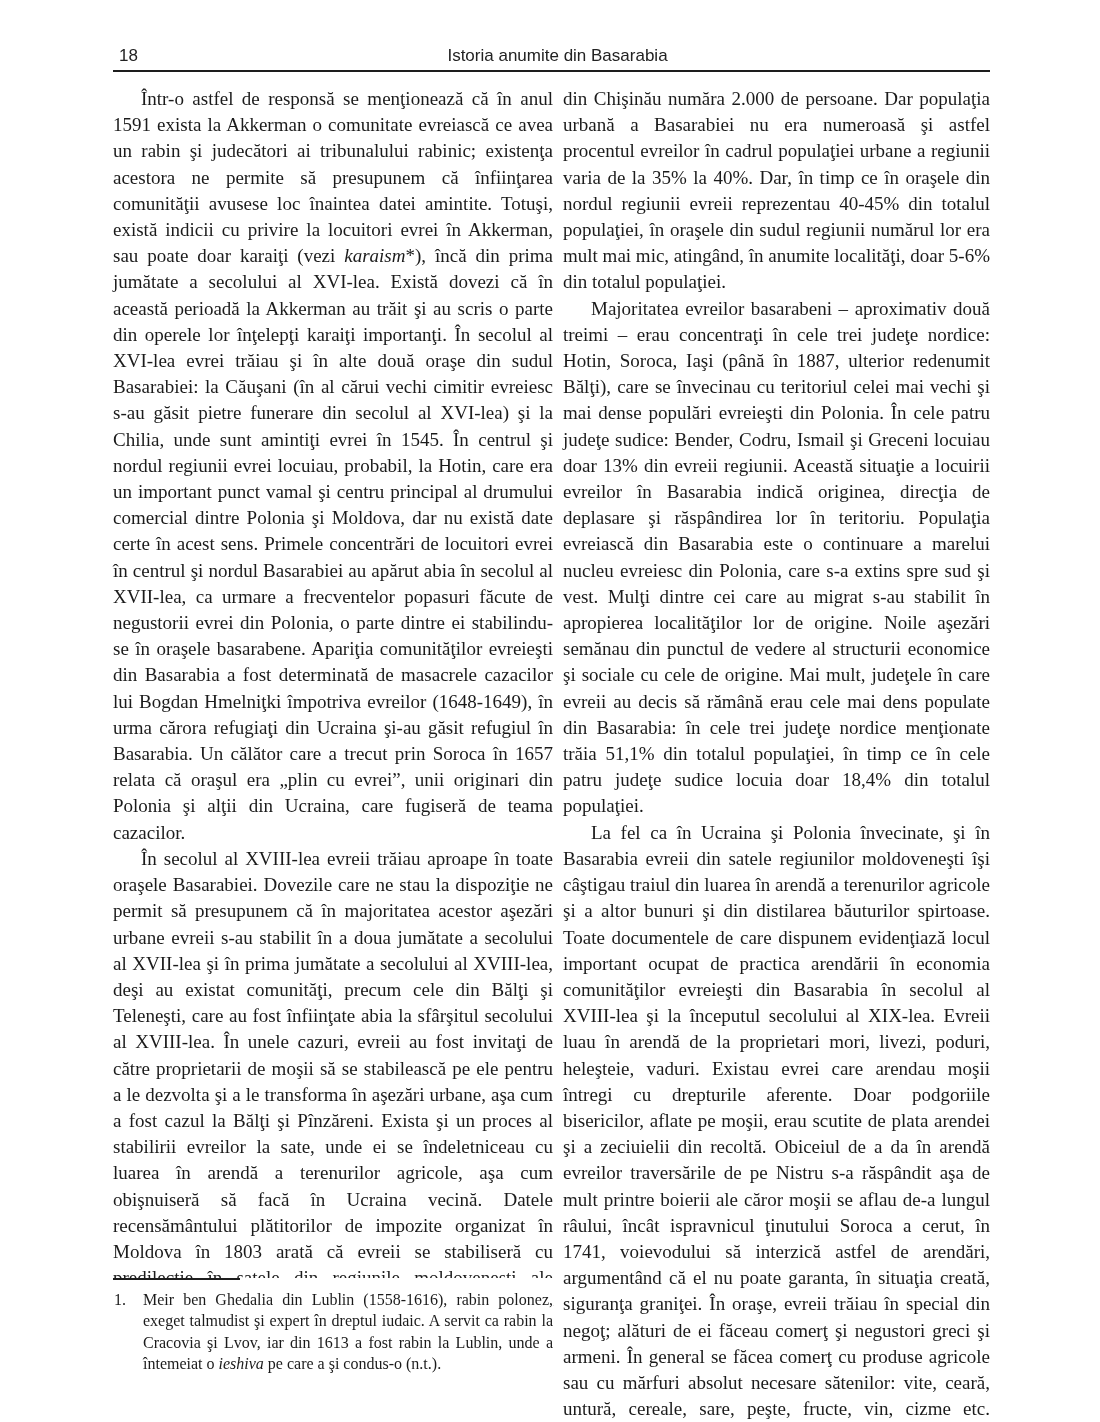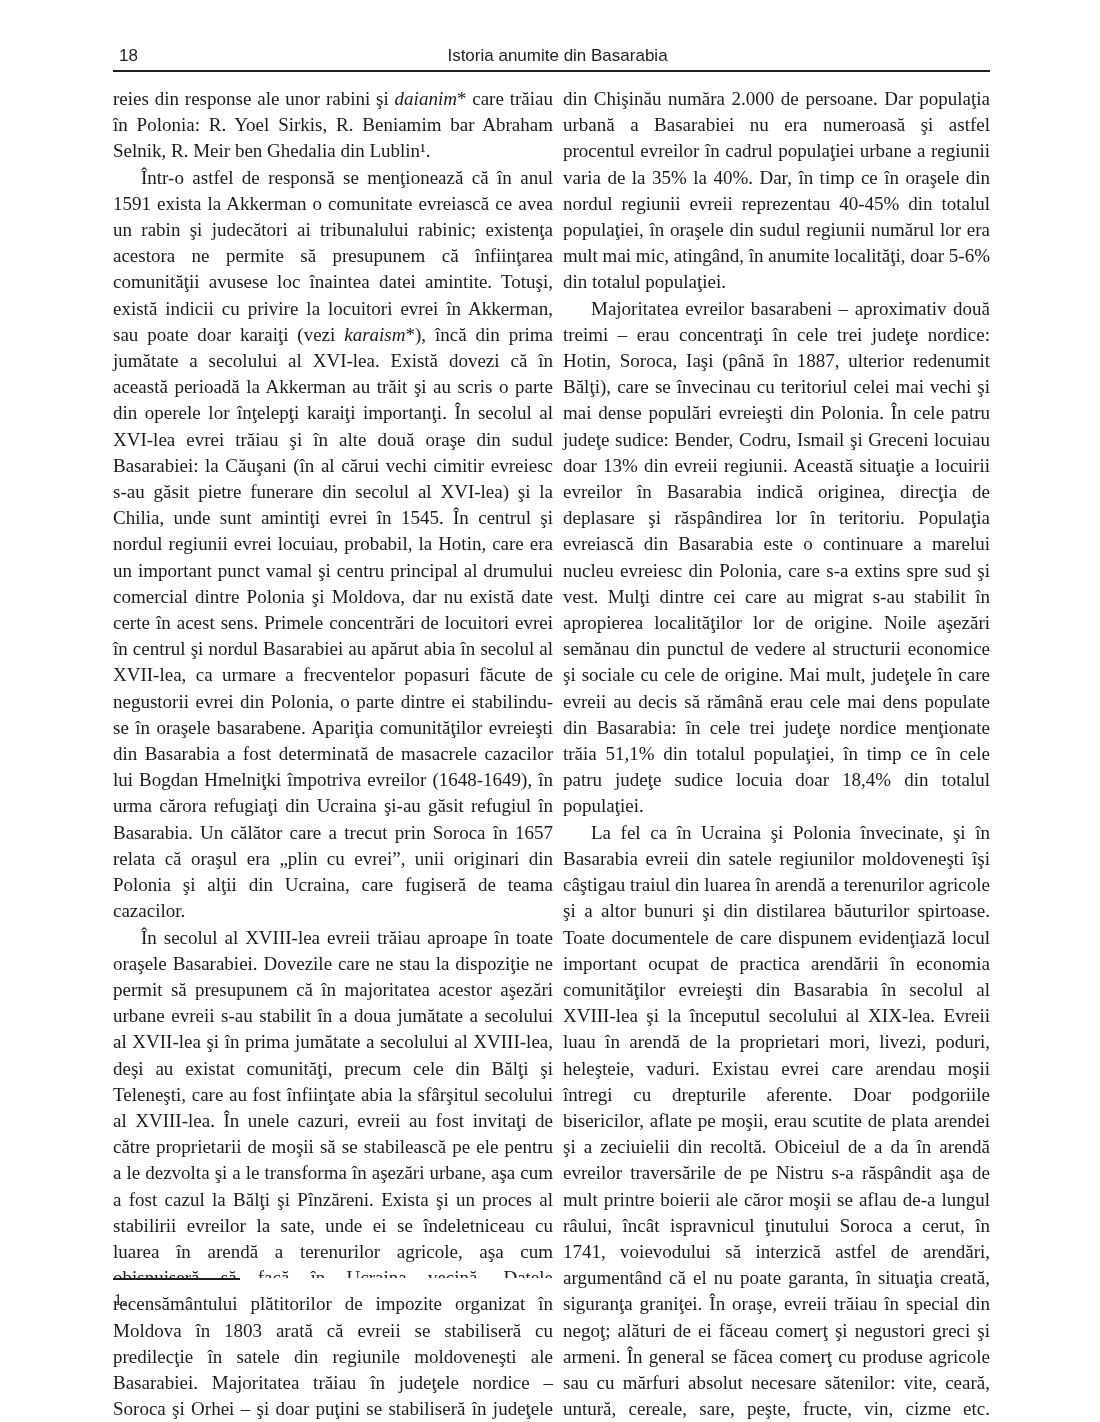--- a/index.html
+++ b/index.html
@@ -88,33 +88,33 @@
 <div class="page">
 
   <div class="running-header">
     <span class="page-number">18</span>
     <span class="running-title">Istoria anumite din Basarabia</span>
   </div>
 
   <div class="header-rule"></div>
 
   <div class="column left">
-    <p class="noindent">reies din response ale unor rabini şi <i>daianim</i>* care trăiau în Polonia: R. Yoel Sirkis, R. Beniamim bar Abraham Selnik, R. Meir ben Ghedalia din Lublin¹.</p>
     <p>Într-o astfel de responsă se menţionează că în anul 1591 exista la Akkerman o comunitate evreiască ce avea un rabin şi judecători ai tribunalului rabinic; existenţa acestora ne permite să presupunem că înfiinţarea comunităţii avusese loc înaintea datei amintite. Totuşi, există indicii cu privire la locuitori evrei în Akkerman, sau poate doar karaiţi (vezi <i>karaism</i>*), încă din prima jumătate a secolului al XVI-lea. Există dovezi că în această perioadă la Akkerman au trăit şi au scris o parte din operele lor înţelepţi karaiţi importanţi. În secolul al XVI-lea evrei trăiau şi în alte două oraşe din sudul Basarabiei: la Căuşani (în al cărui vechi cimitir evreiesc s-au găsit pietre funerare din secolul al XVI-lea) şi la Chilia, unde sunt amintiţi evrei în 1545. În centrul şi nordul regiunii evrei locuiau, probabil, la Hotin, care era un important punct vamal şi centru principal al drumului comercial dintre Polonia şi Moldova, dar nu există date certe în acest sens. Primele concentrări de locuitori evrei în centrul şi nordul Basarabiei au apărut abia în secolul al XVII-lea, ca urmare a frecventelor popasuri făcute de negustorii evrei din Polonia, o parte dintre ei stabilindu-se în oraşele basarabene. Apariţia comunităţilor evreieşti din Basarabia a fost determinată de masacrele cazacilor lui Bogdan Hmelniţki împotriva evreilor (1648-1649), în urma cărora refugiaţi din Ucraina şi-au găsit refugiul în Basarabia. Un călător care a trecut prin Soroca în 1657 relata că oraşul era „plin cu evrei”, unii originari din Polonia şi alţii din Ucraina, care fugiseră de teama cazacilor.</p>
     <p>În secolul al XVIII-lea evreii trăiau aproape în toate oraşele Basarabiei. Dovezile care ne stau la dispoziţie ne permit să presupunem că în majoritatea acestor aşezări urbane evreii s-au stabilit în a doua jumătate a secolului al XVII-lea şi în prima jumătate a secolului al XVIII-lea, deşi au existat comunităţi, precum cele din Bălţi şi Teleneşti, care au fost înfiinţate abia la sfârşitul secolului al XVIII-lea. În unele cazuri, evreii au fost invitaţi de către proprietarii de moşii să se stabilească pe ele pentru a le dezvolta şi a le transforma în aşezări urbane, aşa cum a fost cazul la Bălţi şi Pînzăreni. Exista şi un proces al stabilirii evreilor la sate, unde ei se îndeletniceau cu luarea în arendă a terenurilor agricole, aşa cum obişnuiseră să facă în Ucraina vecină. Datele recensământului plătitorilor de impozite organizat în Moldova în 1803 arată că evreii se stabiliseră cu predilecţie în satele din regiunile moldoveneşti ale Basarabiei. Majoritatea trăiau în judeţele nordice – Soroca şi Orhei – şi doar puţini se stabiliseră în judeţele sudice ale regiunii.</p>
 
   </div>
 
   <div class="column right">
     <p class="noindent">din Chişinău număra 2.000 de persoane. Dar populaţia urbană a Basarabiei nu era numeroasă şi astfel procentul evreilor în cadrul populaţiei urbane a regiunii varia de la 35% la 40%. Dar, în timp ce în oraşele din nordul regiunii evreii reprezentau 40-45% din totalul populaţiei, în oraşele din sudul regiunii numărul lor era mult mai mic, atingând, în anumite localităţi, doar 5-6% din totalul populaţiei.</p>
     <p>Majoritatea evreilor basarabeni – aproximativ două treimi – erau concentraţi în cele trei judeţe nordice: Hotin, Soroca, Iaşi (până în 1887, ulterior redenumit Bălţi), care se învecinau cu teritoriul celei mai vechi şi mai dense populări evreieşti din Polonia. În cele patru judeţe sudice: Bender, Codru, Ismail şi Greceni locuiau doar 13% din evreii regiunii. Această situaţie a locuirii evreilor în Basarabia indică originea, direcţia de deplasare şi răspândirea lor în teritoriu. Populaţia evreiască din Basarabia este o continuare a marelui nucleu evreiesc din Polonia, care s-a extins spre sud şi vest. Mulţi dintre cei care au migrat s-au stabilit în apropierea localităţilor lor de origine. Noile aşezări semănau din punctul de vedere al structurii economice şi sociale cu cele de origine. Mai mult, judeţele în care evreii au decis să rămână erau cele mai dens populate din Basarabia: în cele trei judeţe nordice menţionate trăia 51,1% din totalul populaţiei, în timp ce în cele patru judeţe sudice locuia doar 18,4% din totalul populaţiei.</p>
     <p>La fel ca în Ucraina şi Polonia învecinate, şi în Basarabia evreii din satele regiunilor moldoveneşti îşi câştigau traiul din luarea în arendă a terenurilor agricole şi a altor bunuri şi din distilarea băuturilor spirtoase. Toate documentele de care dispunem evidenţiază locul important ocupat de practica arendării în economia comunităţilor evreieşti din Basarabia în secolul al XVIII-lea şi la începutul secolului al XIX-lea. Evreii luau în arendă de la proprietari mori, livezi, poduri, heleşteie, vaduri. Existau evrei care arendau moşii întregi cu drepturile aferente. Doar podgoriile bisericilor, aflate pe moşii, erau scutite de plata arendei şi a zeciuielii din recoltă. Obiceiul de a da în arendă evreilor traversările de pe Nistru s-a răspândit aşa de mult printre boierii ale căror moşii se aflau de-a lungul râului, încât ispravnicul ţinutului Soroca a cerut, în 1741, voievodului să interzică astfel de arendări, argumentând că el nu poate garanta, în situaţia creată, siguranţa graniţei. În oraşe, evreii trăiau în special din negoţ; alături de ei făceau comerţ şi negustori greci şi armeni. În general se făcea comerţ cu produse agricole sau cu mărfuri absolut necesare sătenilor: vite, ceară, untură, cereale, sare, peşte, fructe, vin, cizme etc. Negoţul era limitat în general la piaţa internă şi se concentra în câteva pieţe şi iarmaroace organizate în oraşe. Dar existau şi negustori evrei care făceau comerţ la scară mai mare, unii dintre ei aveau legături comerciale în străinătate. Registrele vamale din punctele de vamă de la graniţe indică un trafic mare de negustori evrei care importau peşte, cafea, bumbac, parfumuri, piei. De asemenea, importau cantităţi considerabile de băuturi alcoolice din Ucraina şi Polonia. O ramură deosebit de importantă a comerţului cu alte ţări era exportul de vite şi cai. La începutul secolului al XIX-lea trăiau în Basarabia evrei care concentraseră în mâinile lor averi considerabile, iar după venirea ruşilor, începând cu 1806, unii evrei deveniseră furnizori ai noilor autorităţi.</p>
 
   </div>
 
   <div class="footnote">
     <div class="footnote-rule"></div>
     <div class="footnote-item">
       <span class="footnote-number">1.</span>
+      <span>Meir ben Ghedalia din Lublin (1558-1616), rabin polonez, exeget talmudist şi expert în dreptul iudaic. A servit ca rabin la Cracovia şi Lvov, iar din 1613 a fost rabin la Lublin, unde a întemeiat o <i>ieshiva</i> pe care a şi condus-o (n.t.).</span>
     </div>
   </div>
 
 </div>
 
 </body></html>

